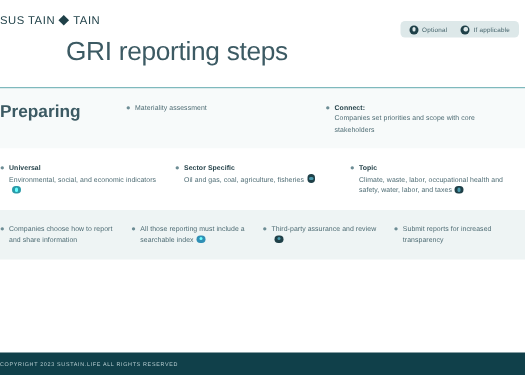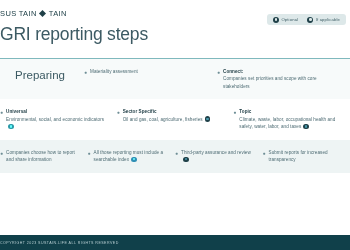--- a/index.html
+++ b/index.html
@@ -57,20 +57,21 @@
     transform: rotate(45deg);
     margin: 0 1.5px;
   }
   .page-title {
     margin-top: 7px;
     font-size: 17.5px;
     font-weight: 400;
     letter-spacing: -0.2px;
     color: #3c5a63;
     line-height: 1.1;
+    margin-left: 44px;
   }
 
   
   .legend {
     position: absolute;
     right: 4px;
     top: 14px;
     display: flex;
     align-items: center;
     gap: 9px;
@@ -122,26 +123,25 @@
     box-sizing: border-box;
   }
   .row.alt { background: #f7fafa; }
   .row.plain { background: #ffffff; }
   .row.last { background: #eef4f4; }
 
   .row-label {
     width: 84px;
     flex: none;
     font-size: 11.5px;
-    font-weight: 400;
+    font-weight: 700;
     line-height: 1.22;
     color: #3c5a63;
     padding-right: 4px;
     box-sizing: border-box;
-    text-align: center;
   }
 
   .cells {
     display: flex;
     flex: 1;
     gap: 0;
   }
   .cell {
     display: flex;
     gap: 3px;

